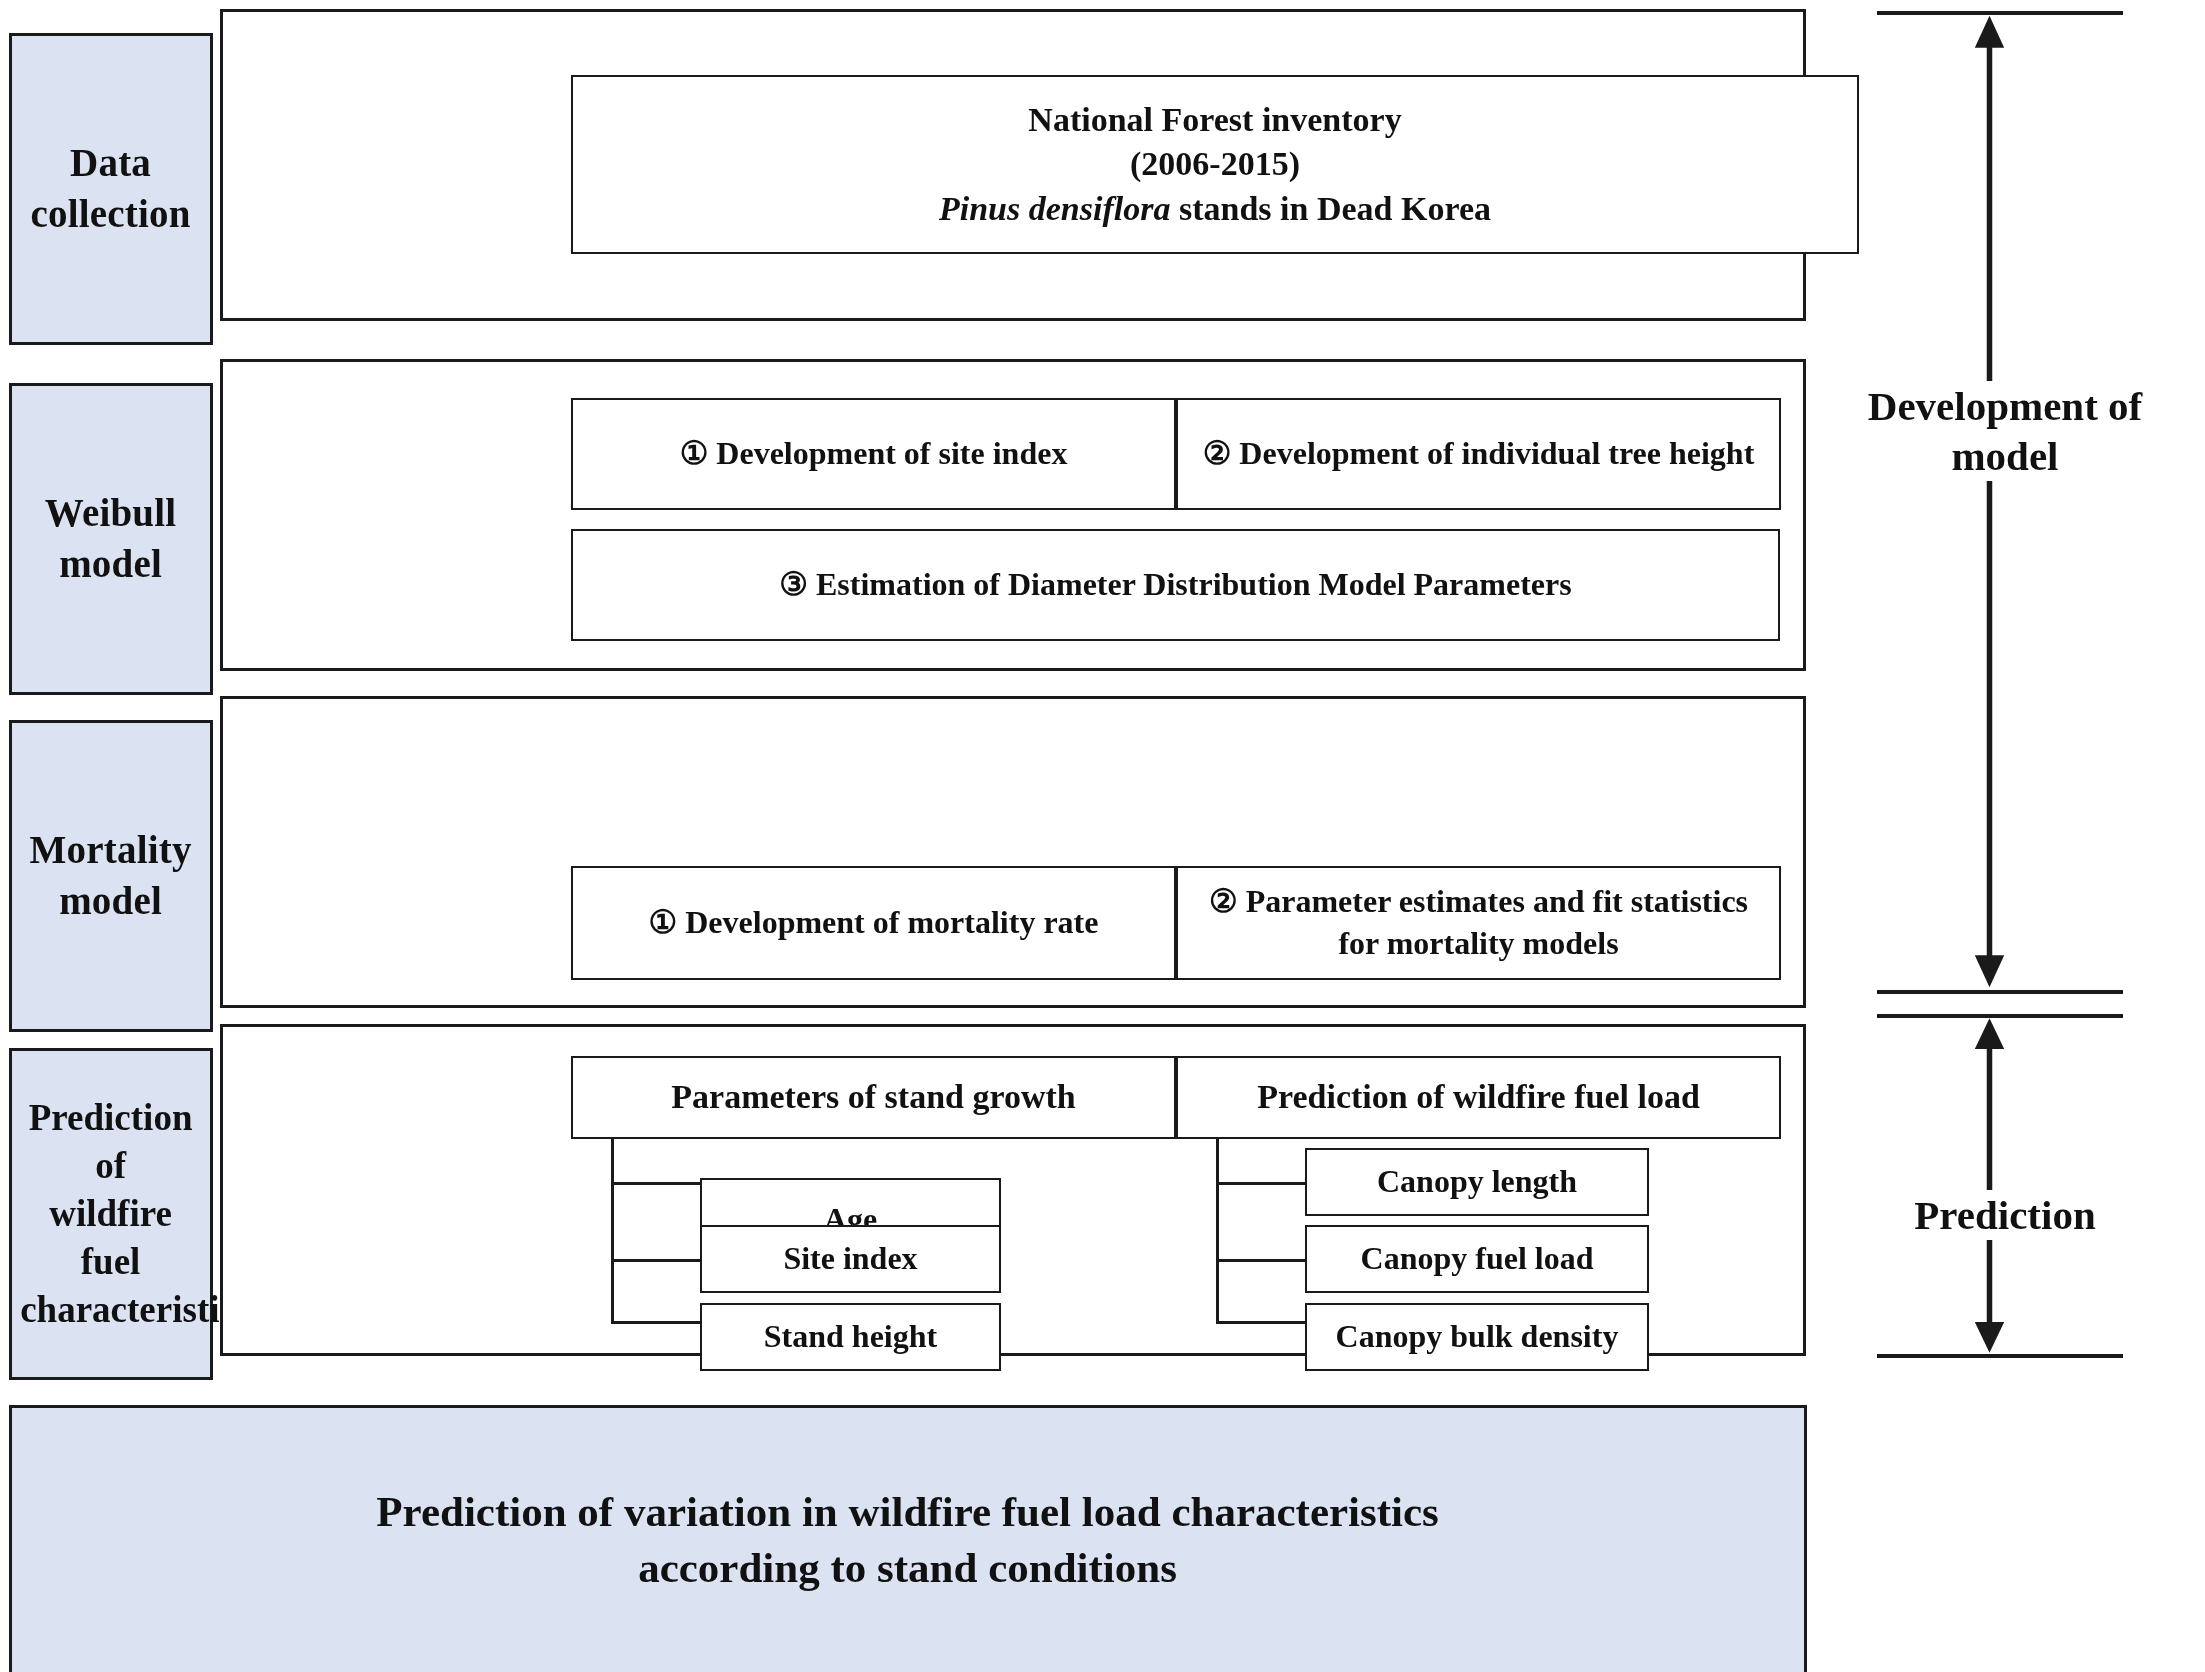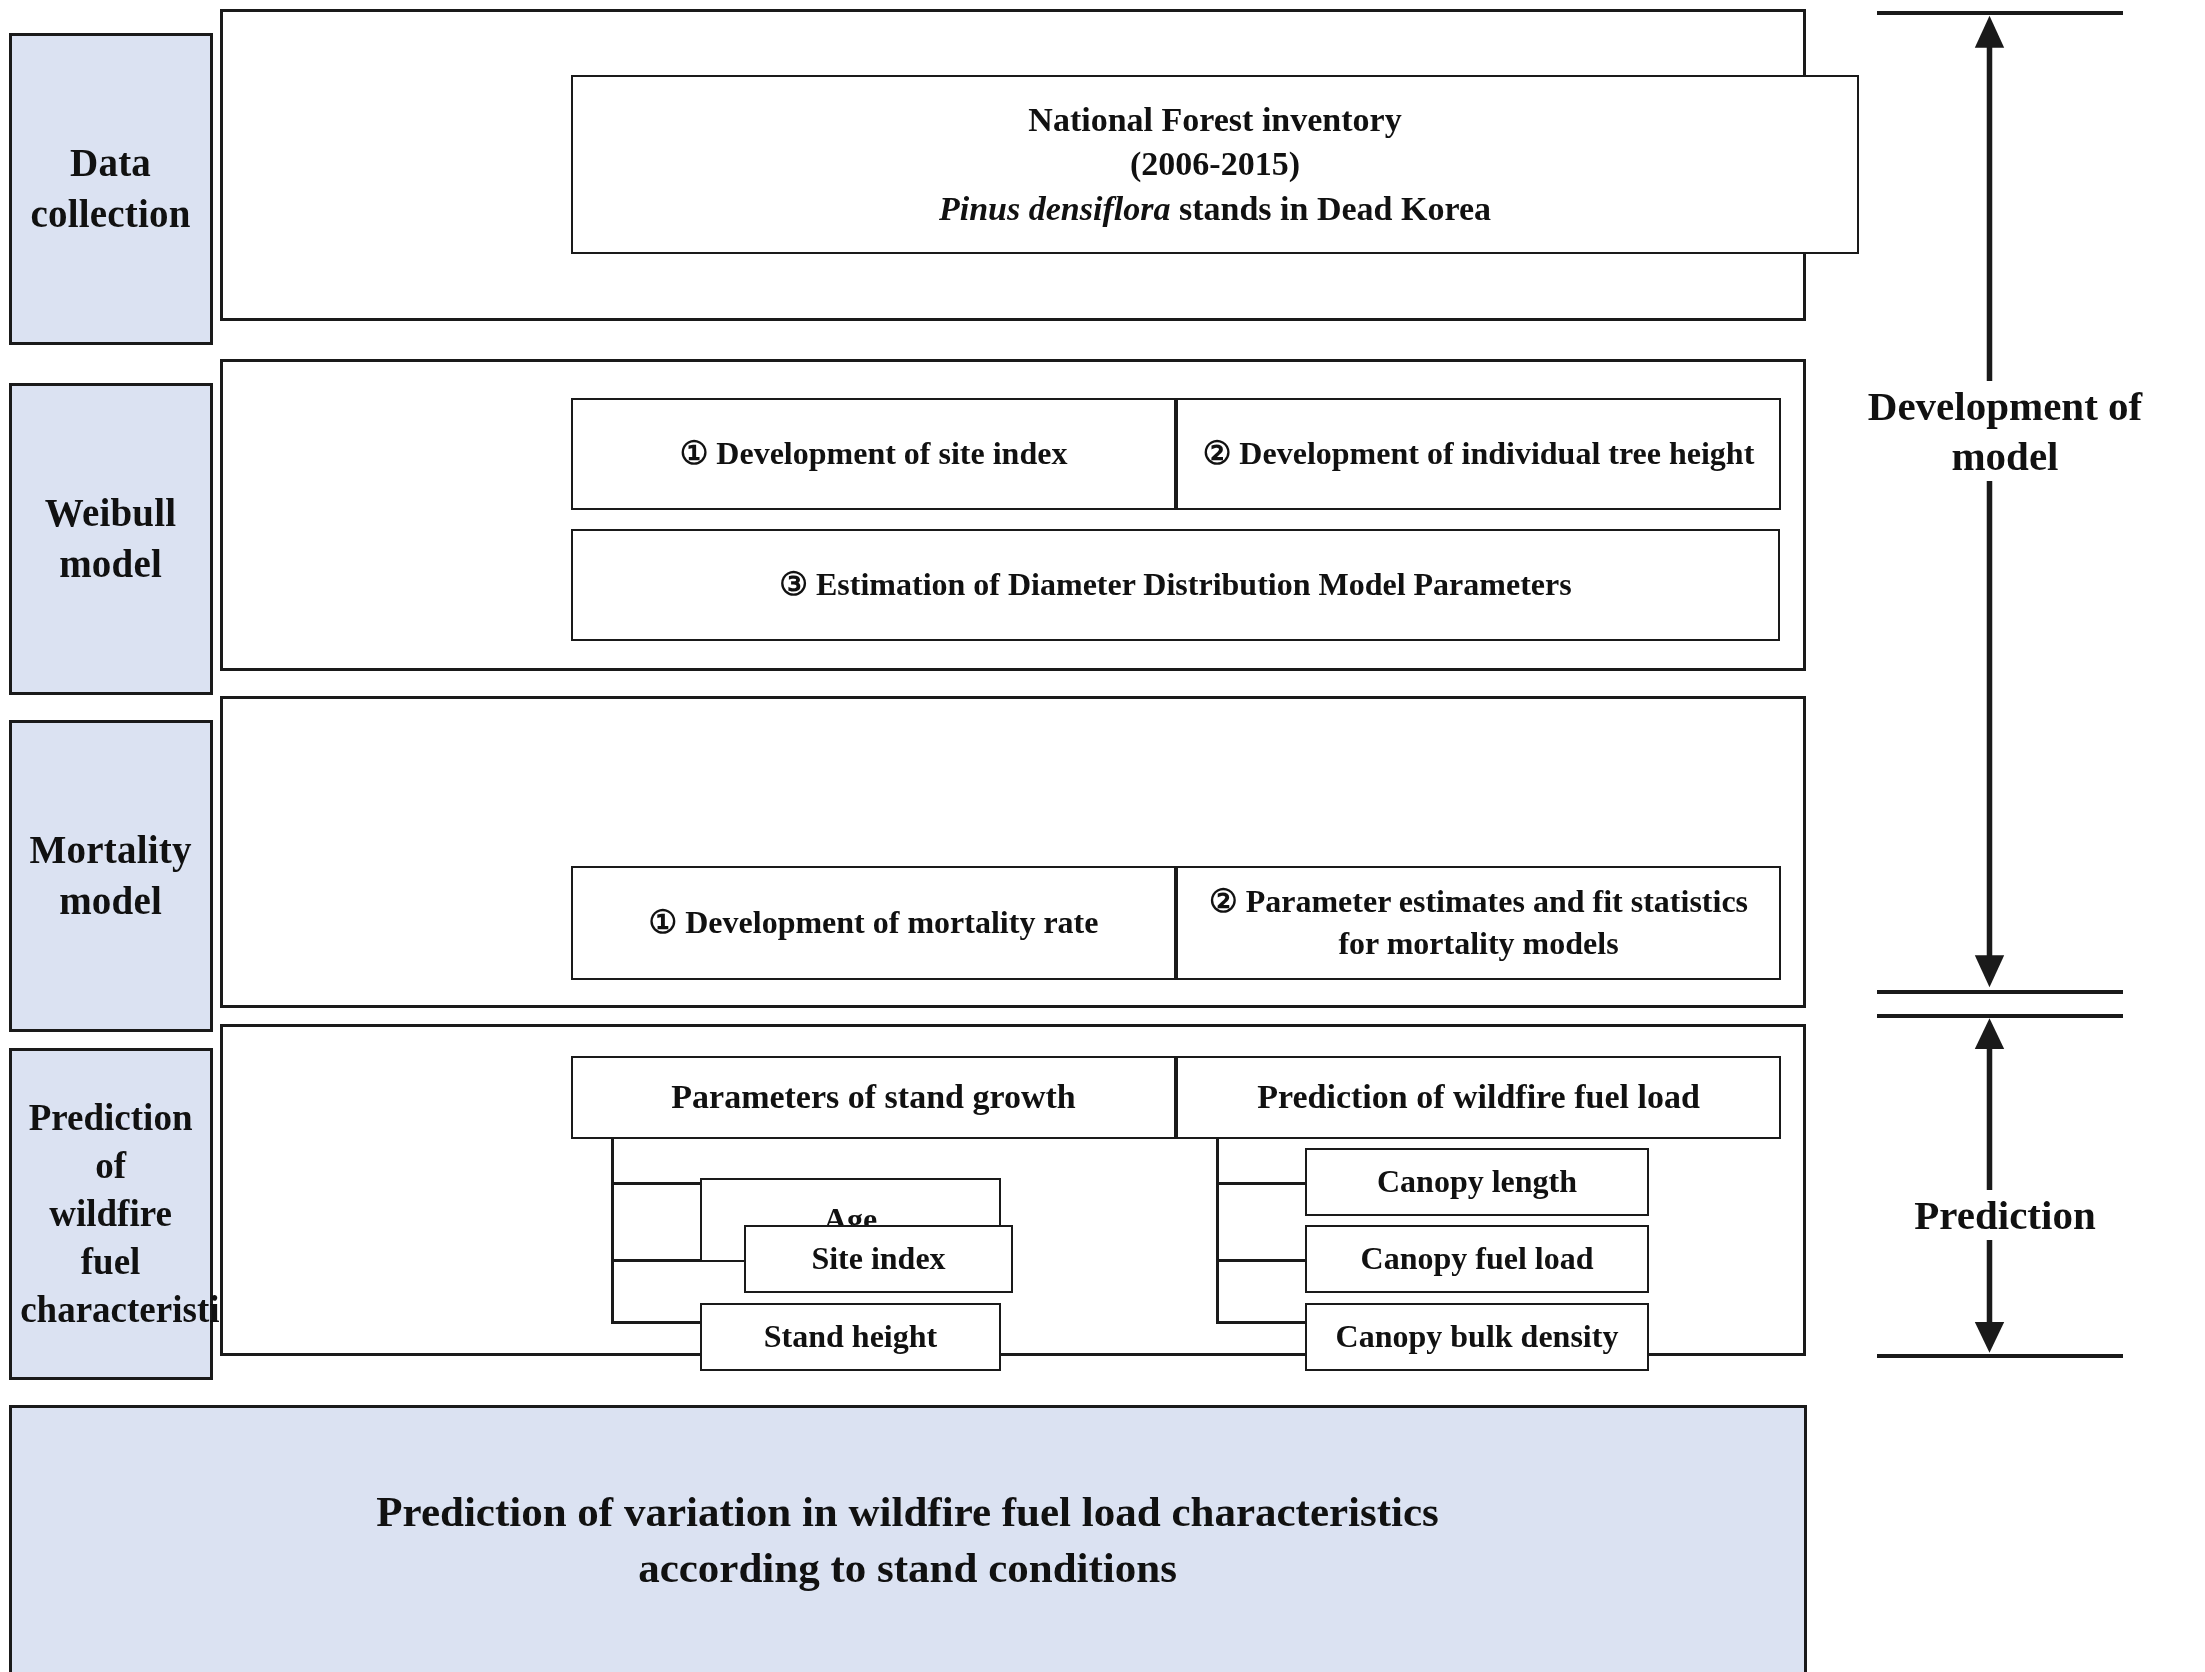--- a/index.html
+++ b/index.html
@@ -174,21 +174,21 @@
   </div>
 
   <div class="vline" style="left:611px; top:1139px; height:184px;"></div>
   <div class="hline" style="left:611px; top:1182px; width:92px;"></div>
   <div class="hline" style="left:611px; top:1259px; width:92px;"></div>
   <div class="hline" style="left:611px; top:1321px; width:92px;"></div>
 
   <div class="box thin t-leaf" style="left:700px; top:1148px; width:301px; height:84px;margin-top:30px;">
     <span class="inner-text">Age</span>
   </div>
-  <div class="box thin t-leaf" style="left:700px; top:1225px; width:269px; height:68px;margin-left:44px;">
+  <div class="box thin t-leaf" style="left:700px; top:1225px; width:301px; height:68px;">
     <span class="inner-text">Site index</span>
   </div>
   <div class="box thin t-leaf" style="left:700px; top:1303px; width:301px; height:68px;">
     <span class="inner-text">Stand height</span>
   </div>
 
   <div class="box thin t-head" style="left:1176px; top:1056px; width:605px; height:83px;">
     <span class="inner-text">Prediction of wildfire fuel load</span>
   </div>
 

